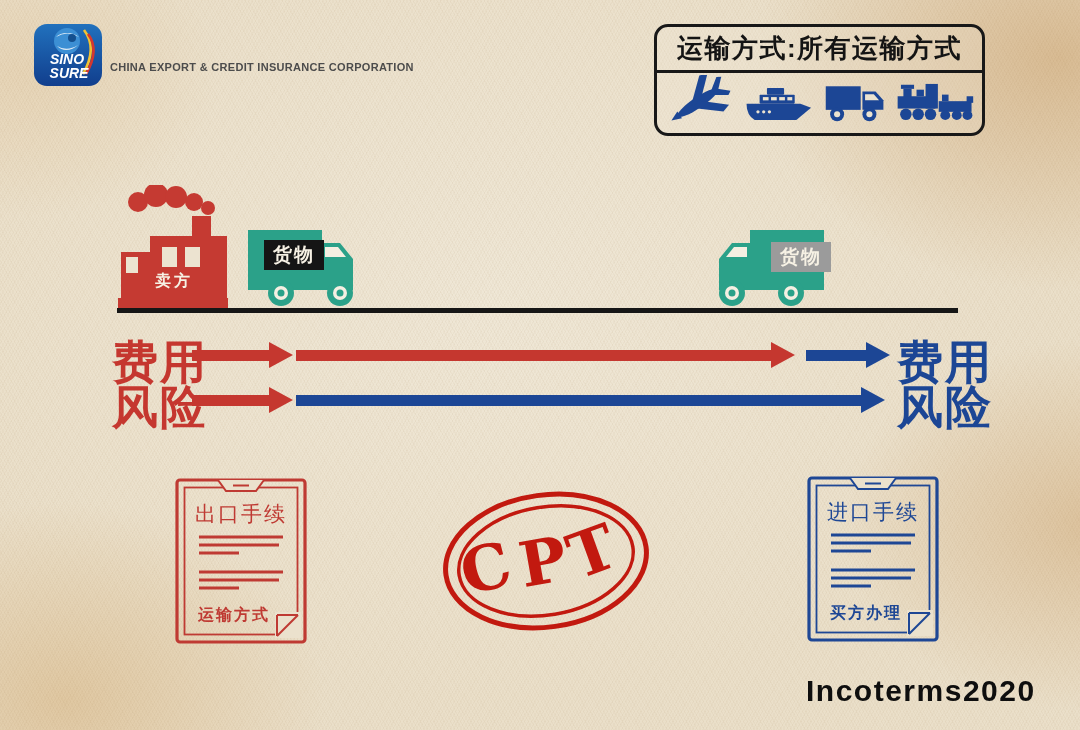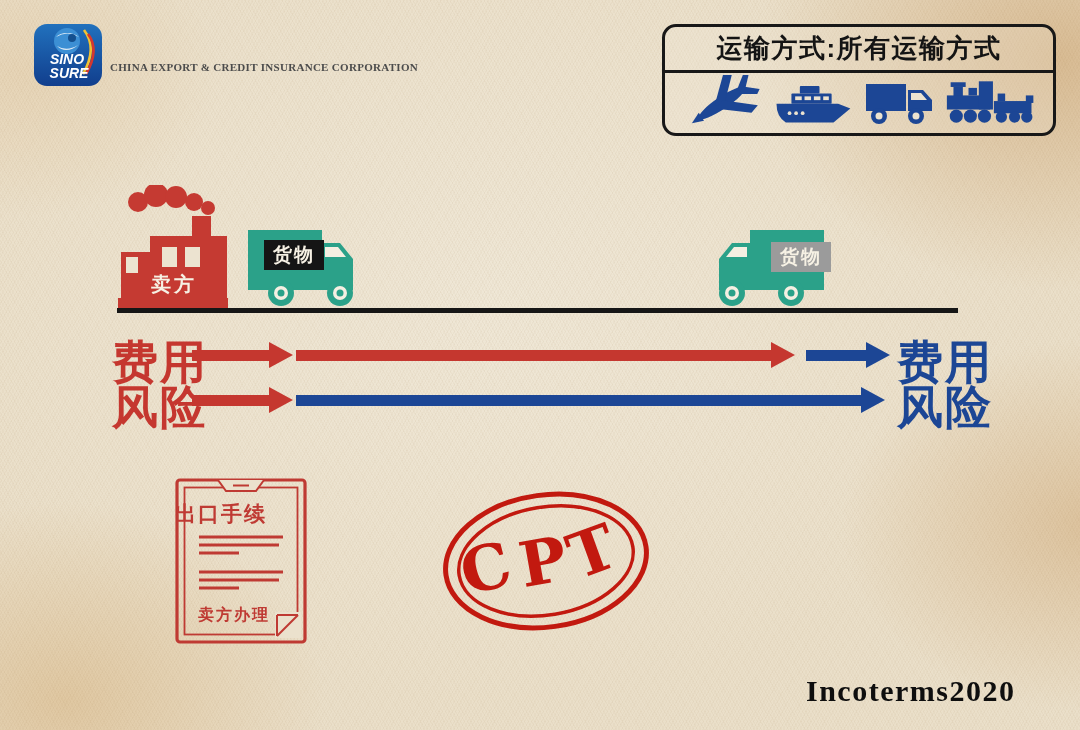--- a/index.html
+++ b/index.html
@@ -13,43 +13,43 @@
       radial-gradient(420px 320px at 6% 96%, #dfc7a1 0%, rgba(223,199,161,0) 62%),
       radial-gradient(520px 400px at 98% 8%, #d8bb93 0%, rgba(216,187,147,0) 58%),
       radial-gradient(430px 320px at 101% 72%, #dcc29d 0%, rgba(220,194,157,0) 58%),
       radial-gradient(330px 240px at 2% 10%, #e6d4b6 0%, rgba(230,212,182,0) 60%),
       radial-gradient(760px 520px at 45% 42%, #efe7d6 0%, #eadfc9 75%);
   }
   .abs { position:absolute; }
 
   
   .company-cn { left:108px; top:26px; font-size:31px; font-weight:700; color:#3d3d3d; letter-spacing:1px; }
-  .company-en { left:110px; top:61px; font-size:11px; font-weight:700; color:#4c4c4c; letter-spacing:0.3px;font-family:Liberation Serif, serif; }
+  .company-en { left:110px; top:61px; font-size:11px; font-weight:700; color:#4c4c4c; letter-spacing:0.3px; }
 
   .transport-box {
-    left:654px; top:24px; width:394px; height:112px;
+    left:654px; top:24px; width:331px; height:112px;
     border:3.5px solid #181818; border-radius:14px;
-    display:flex; flex-direction:column; background:rgba(240,232,216,0.25);margin-left:8px;
+    display:flex; flex-direction:column; background:rgba(240,232,216,0.25);
   }
   .tb-title {
     height:50px; display:flex; align-items:center; justify-content:center;
     border-bottom:3px solid #181818;
     font-size:26px; font-weight:700; color:#141414; letter-spacing:1.5px;
   }
   .tb-icons { flex:1; display:flex; align-items:center; justify-content:center; gap:9px; padding:2px 4px 4px; }
 
   
   .ground { left:117px; top:308px; width:841px; height:5px; background:#161616; }
 
   .factory { width:110px; height:123px; }
   .factory-left  { left:118px; top:185px; color:#c53a32; }
   .factory-right { left:849px; top:185px; color:#1c4695; }
   .factory-label {
     position:absolute; left:24px; top:86px; width:64px; text-align:center;
-    font-size:20px; font-weight:700; color:#f6f1e4; letter-spacing:3px;
+    font-size:16px; font-weight:700; color:#f6f1e4; letter-spacing:3px;
   }
 
   .truck { width:124px; height:79px; }
   .truck-left  { left:248px; top:228px; }
   .truck-right { left:700px; top:228px; }
   .truck-right svg { transform:scaleX(-1); }
   .cargo-label {
     position:absolute; width:60px; height:30px;
     display:flex; align-items:center; justify-content:center;
     font-size:19px; font-weight:700; color:#f6f1e4; letter-spacing:2px;margin-left:11px;
@@ -70,34 +70,34 @@
     border-left:24px solid currentColor;
   }
   .arrow-red  { color:#c5372f; }
   .arrow-blue { color:#1c4695; }
 
   
   .doc { width:132px; height:166px; }
   .doc-export { left:175px; top:478px; color:#bf3a33; }
   .doc-import { left:807px; top:476px; color:#1e4795; }
   .doc-title {
-    position:absolute; left:0; top:22px; width:100%; text-align:left;
-    font-size:21px; font-weight:700; letter-spacing:2px; color:currentColor;
+    position:absolute; left:0; top:22px; width:100%; text-align:center;
+    font-size:21px; font-weight:400; letter-spacing:2px; color:currentColor;
   }
   .doc-handler {
     position:absolute; left:23px; top:127px;
     font-size:16px; font-weight:700; letter-spacing:2px; color:currentColor;
   }
 
   
   .stamp { left:437px; top:484px; width:218px; height:154px; }
 
   
   .brand {
-    left:806px; top:674px; font-family:Liberation Serif, serif;
+    left:806px; top:674px; font-family:Liberation Sans, sans-serif;
     font-size:30px; font-weight:700; color:#0e0e0e; letter-spacing:1.5px;text-align:right;
   }
 </style>
 </head>
 <body>
 
 <div id="canvas">
 
   <svg class="abs" style="left:34px; top:24px;" width="68" height="62" viewBox="0 0 68 62">
     <defs>
@@ -280,27 +280,51 @@
           <line x1="24" y1="102" x2="104" y2="102"></line>
           <line x1="24" y1="110" x2="64" y2="110"></line>
         </g>
         <rect x="100" y="134" width="26" height="26" fill="#ebe1cd" stroke="none"></rect>
         <g stroke-width="2">
           <path d="M102,137 H123 M102,137 V158 M102,158 L123,137"></path>
         </g>
       </g>
     </svg>
     <div class="doc-title">出口手续</div>
-    <div class="doc-handler">卖方办理</div>
+    <div class="doc-handler">运输方式</div>
   </div>
 
   <svg class="abs stamp" width="218" height="154" viewBox="0 0 218 154">
     <g transform="rotate(-8 109 77)" stroke="#c2190f" fill="none">
       <ellipse cx="109" cy="77" rx="101" ry="66" stroke-width="5"></ellipse>
       <ellipse cx="109" cy="77" rx="88" ry="54" stroke-width="3.5" transform="rotate(-1.5 109 77)"></ellipse>
     </g>
     <text x="109" y="100" text-anchor="middle" font-family="DejaVu Serif, serif" font-size="62" font-weight="bold" fill="#c2190f" letter-spacing="8" rotate="-6 -2 -12" transform="rotate(-8 109 77)">CPT</text>
   </svg>
 
+  <div class="abs doc doc-import">
+    <svg width="132" height="166" viewBox="0 0 132 166">
+      <g stroke="currentColor" fill="none">
+        <rect x="2" y="2" width="128" height="162" rx="3" stroke-width="3.2"></rect>
+        <rect x="9.5" y="9.5" width="113" height="147" stroke-width="1.8"></rect>
+        <path d="M43,2 L51,13 H81 L89,2" fill="#ebe1cd" stroke-width="2"></path>
+        <line x1="58" y1="7.5" x2="74" y2="7.5" stroke-width="2"></line>
+        <g stroke-width="2.8">
+          <line x1="24" y1="59" x2="108" y2="59"></line>
+          <line x1="24" y1="67" x2="104" y2="67"></line>
+          <line x1="24" y1="75" x2="64" y2="75"></line>
+          <line x1="24" y1="94" x2="108" y2="94"></line>
+          <line x1="24" y1="102" x2="104" y2="102"></line>
+          <line x1="24" y1="110" x2="64" y2="110"></line>
+        </g>
+        <rect x="100" y="134" width="26" height="26" fill="#ebe1cd" stroke="none"></rect>
+        <g stroke-width="2">
+          <path d="M102,137 H123 M102,137 V158 M102,158 L123,137"></path>
+        </g>
+      </g>
+    </svg>
+    <div class="doc-title">进口手续</div>
+    <div class="doc-handler">买方办理</div>
+  </div>
 
   <div class="abs brand">Incoterms2020</div>
 
 </div>
 
 </body></html>

